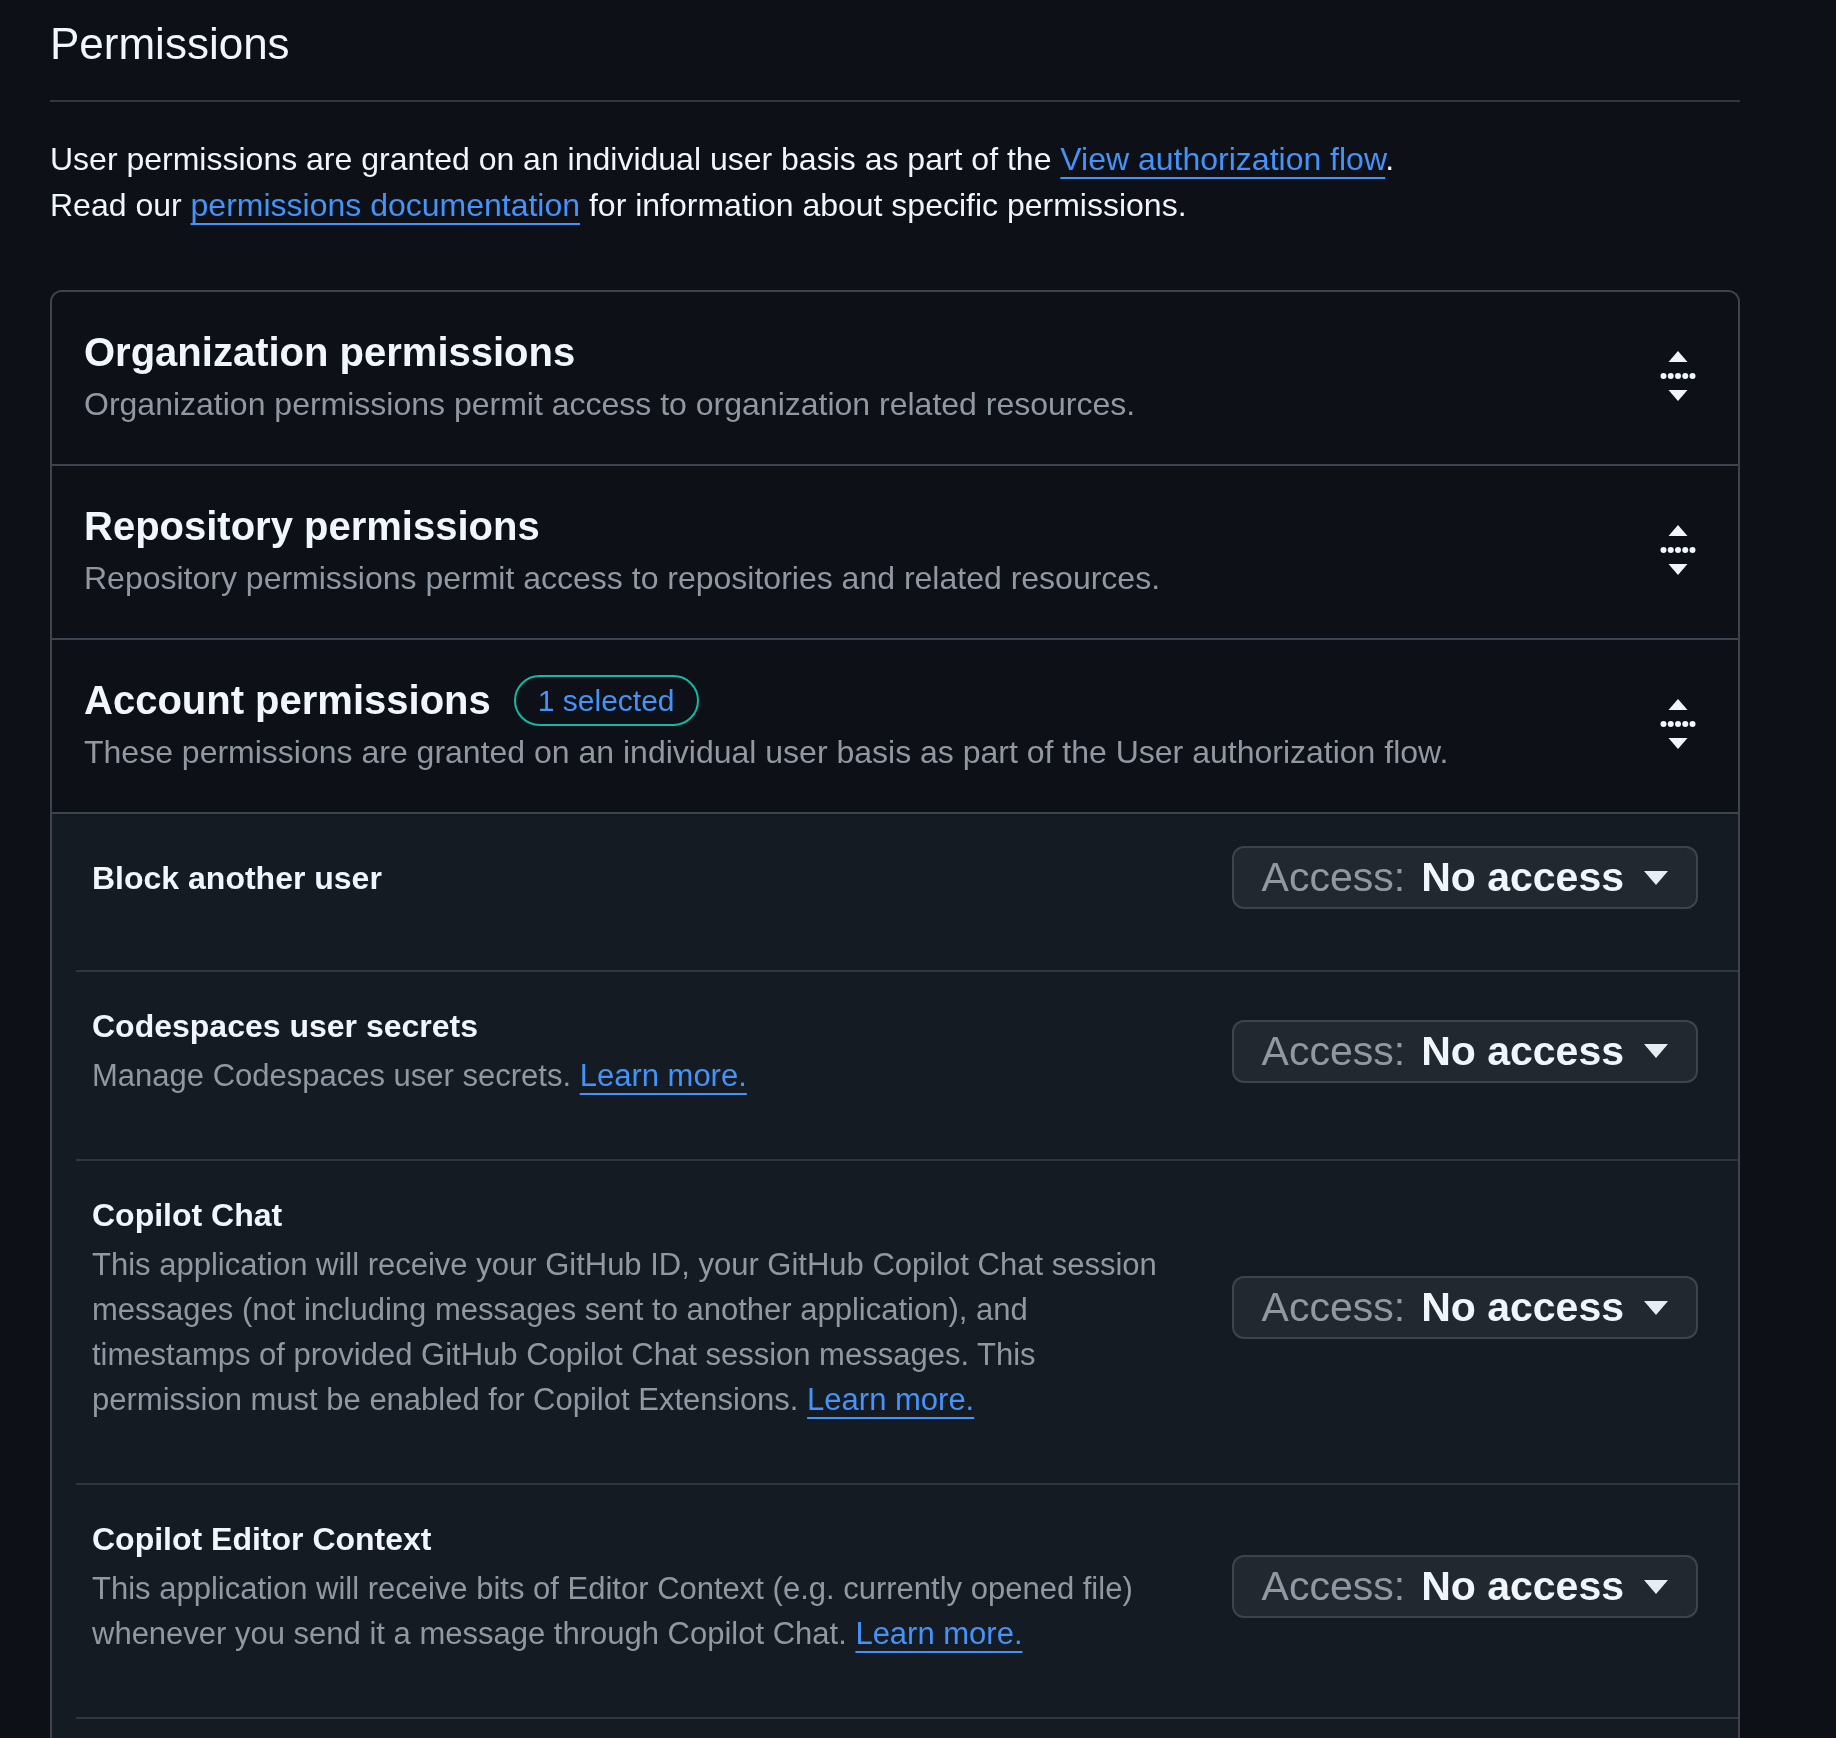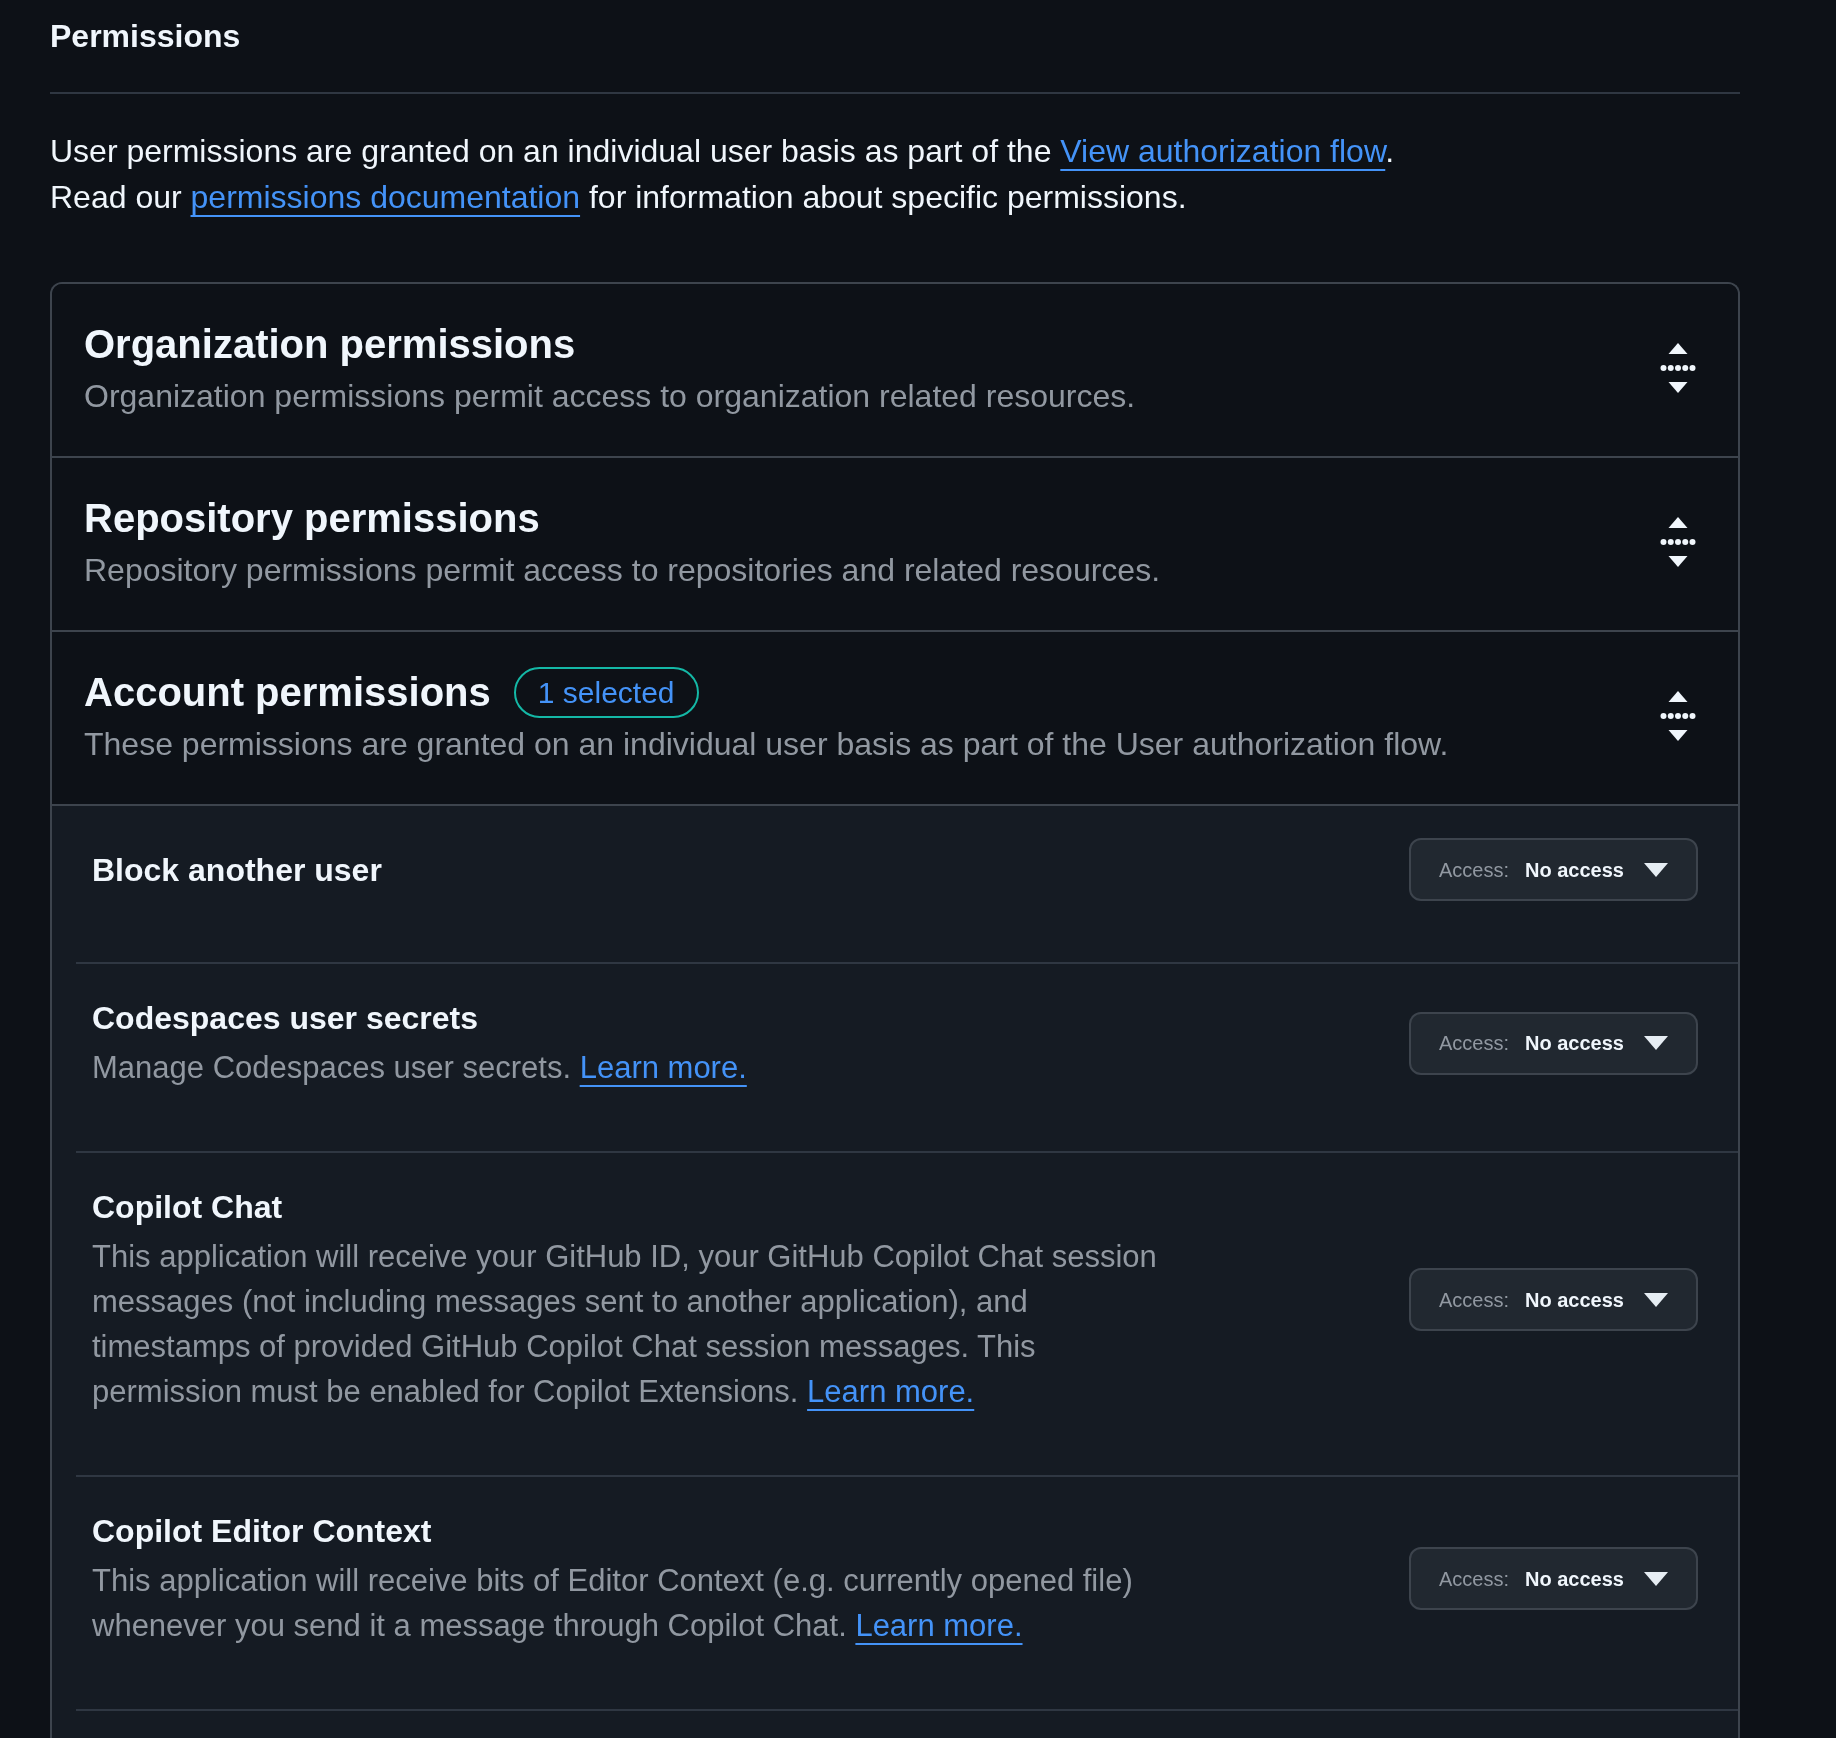--- a/index.html
+++ b/index.html
@@ -6,22 +6,22 @@
   html, body {
     width: 1836px; height: 1738px;
     background: #0d1117;
     color: #f0f6fc;
     font-family: "Liberation Sans", sans-serif;
     overflow: hidden;
   }
   .page { padding: 0 96px 0 50px; }
 
   h1.page-title {
-    font-size: 32px; font-weight: 700; line-height: 56px;
-    margin-top: 8px; color: #f0f6fc;
+    font-size: 44px; font-weight: 400; line-height: 56px;
+    margin-top: 16px; color: #f0f6fc;
   }
   .top-divider {
     border: none; border-top: 2px solid #2f3742;
     margin-top: 28px;
   }
   .intro {
     margin-top: 34px;
     font-size: 32px; line-height: 46px; color: #f0f6fc;
   }
   a.link {
@@ -80,21 +80,21 @@
     margin-top: 5px;
     font-size: 31px; line-height: 45px; color: #9198a1;
   }
 
   .access-btn {
     flex: none;
     display: inline-flex; align-items: center; gap: 16px;
     height: 63px; padding: 0 28px;
     background: #212830;
     border: 2px solid #3d444d; border-radius: 12px;
-    font-size: 20px; line-height: 1;
+    font-size: 41px; line-height: 1;
     cursor: pointer; white-space: nowrap;
     color: #f0f6fc;
   }
   .access-btn .access-label { color: #9198a1; }
   .access-btn .access-value { color: #f0f6fc; font-weight: 700; }
   .caret-down {
     width: 0; height: 0; margin-left: 4px;
     border-left: 12px solid transparent;
     border-right: 12px solid transparent;
     border-top: 14px solid #e6edf3;

